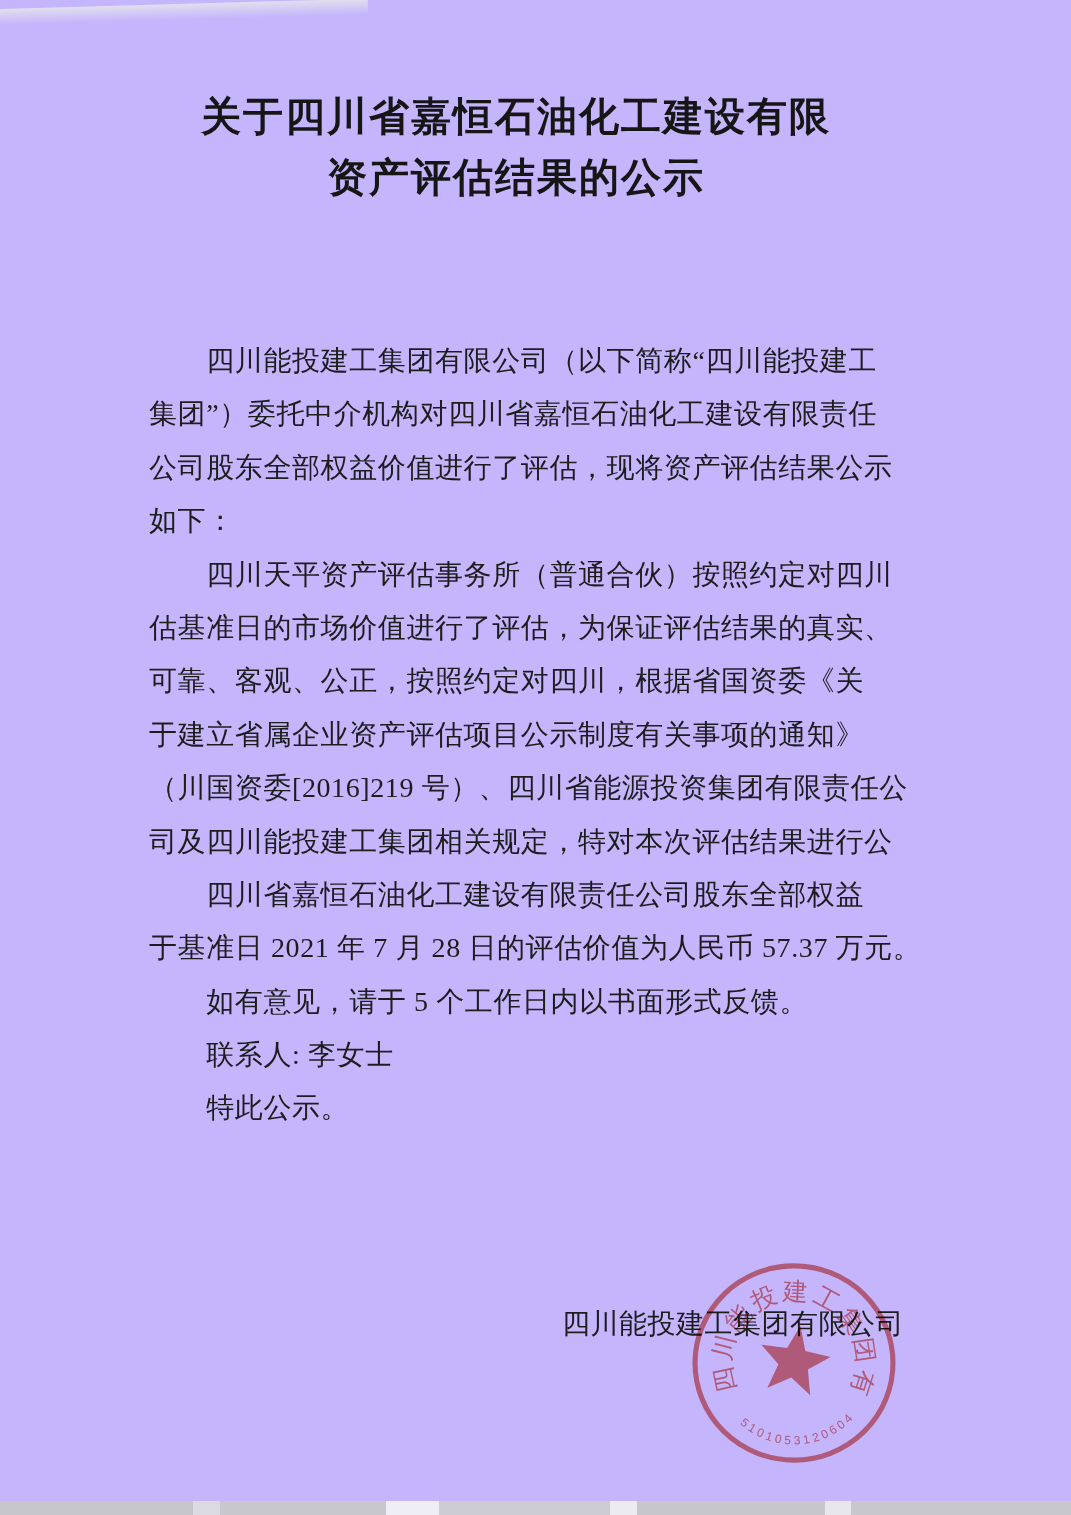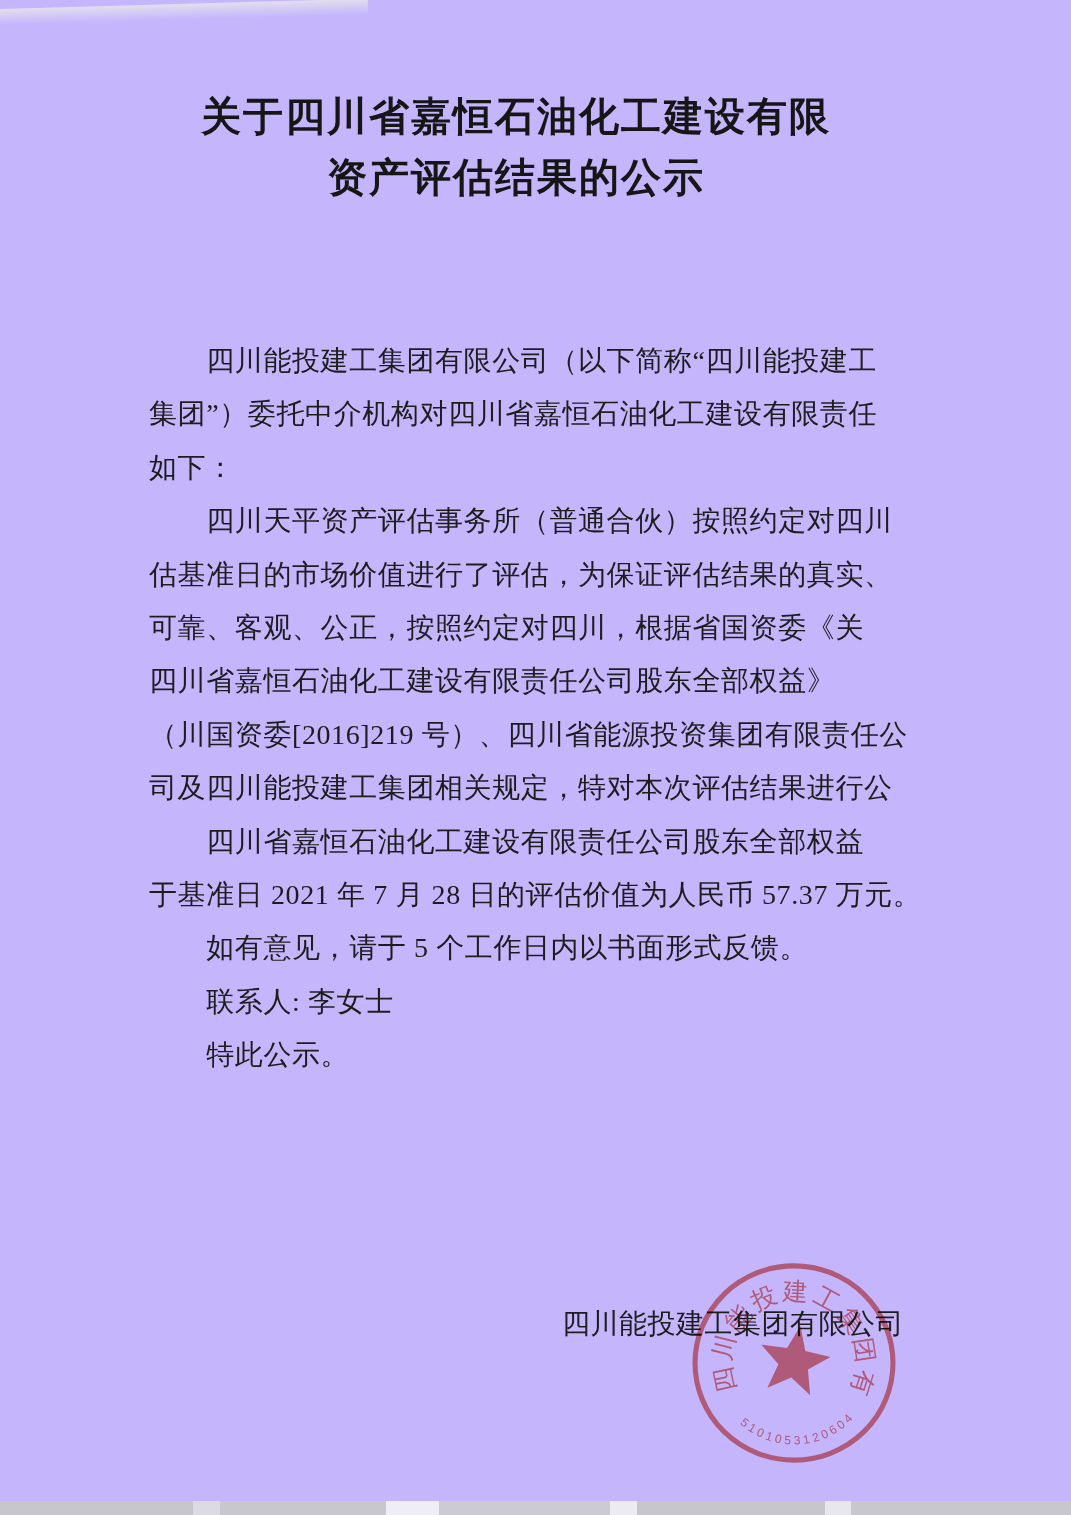--- a/index.html
+++ b/index.html
@@ -63,25 +63,26 @@
   <div class="scan-streak-top"></div>
 
   <div class="doc-title">
     <div>关于四川省嘉恒石油化工建设有限</div>
     <div>资产评估结果的公示</div>
   </div>
 
   <div class="body-lines">
       <div class="body-line">　　四川能投建工集团有限公司（以下简称“四川能投建工</div>
       <div class="body-line">集团”）委托中介机构对四川省嘉恒石油化工建设有限责任</div>
+      <div class="body-line">公司股东全部权益价值进行了评估，现将资产评估结果公示</div>
       <div class="body-line">如下：</div>
       <div class="body-line">　　四川天平资产评估事务所（普通合伙）按照约定对四川</div>
       <div class="body-line">估基准日的市场价值进行了评估，为保证评估结果的真实、</div>
       <div class="body-line">可靠、客观、公正，按照约定对四川，根据省国资委《关</div>
-      <div class="body-line">四川省嘉恒石油化工建设有限责任公司股东全部权益》</div>
+      <div class="body-line">于建立省属企业资产评估项目公示制度有关事项的通知》</div>
       <div class="body-line">（川国资委[2016]219 号）、四川省能源投资集团有限责任公</div>
       <div class="body-line">司及四川能投建工集团相关规定，特对本次评估结果进行公</div>
       <div class="body-line">　　四川省嘉恒石油化工建设有限责任公司股东全部权益</div>
       <div class="body-line">于基准日 2021 年 7 月 28 日的评估价值为人民币 57.37 万元。</div>
       <div class="body-line">　　如有意见，请于 5 个工作日内以书面形式反馈。</div>
       <div class="body-line">　　联系人: 李女士</div>
       <div class="body-line">　　特此公示。</div>
     </div>
 
   <div class="signature-block">

